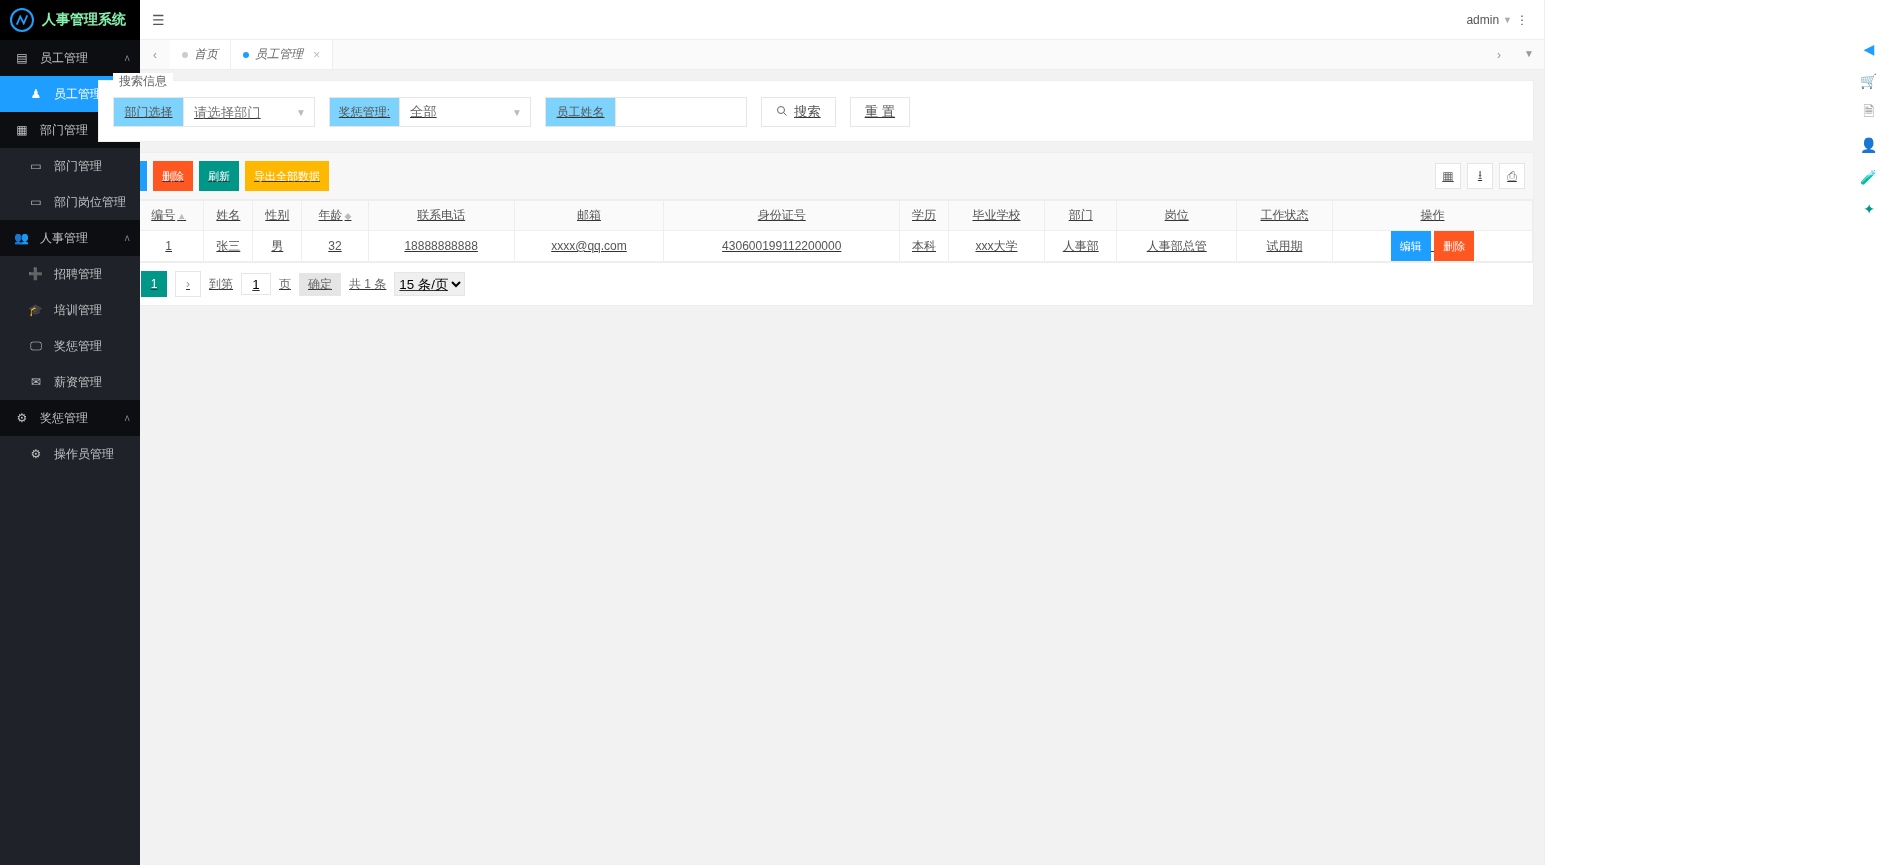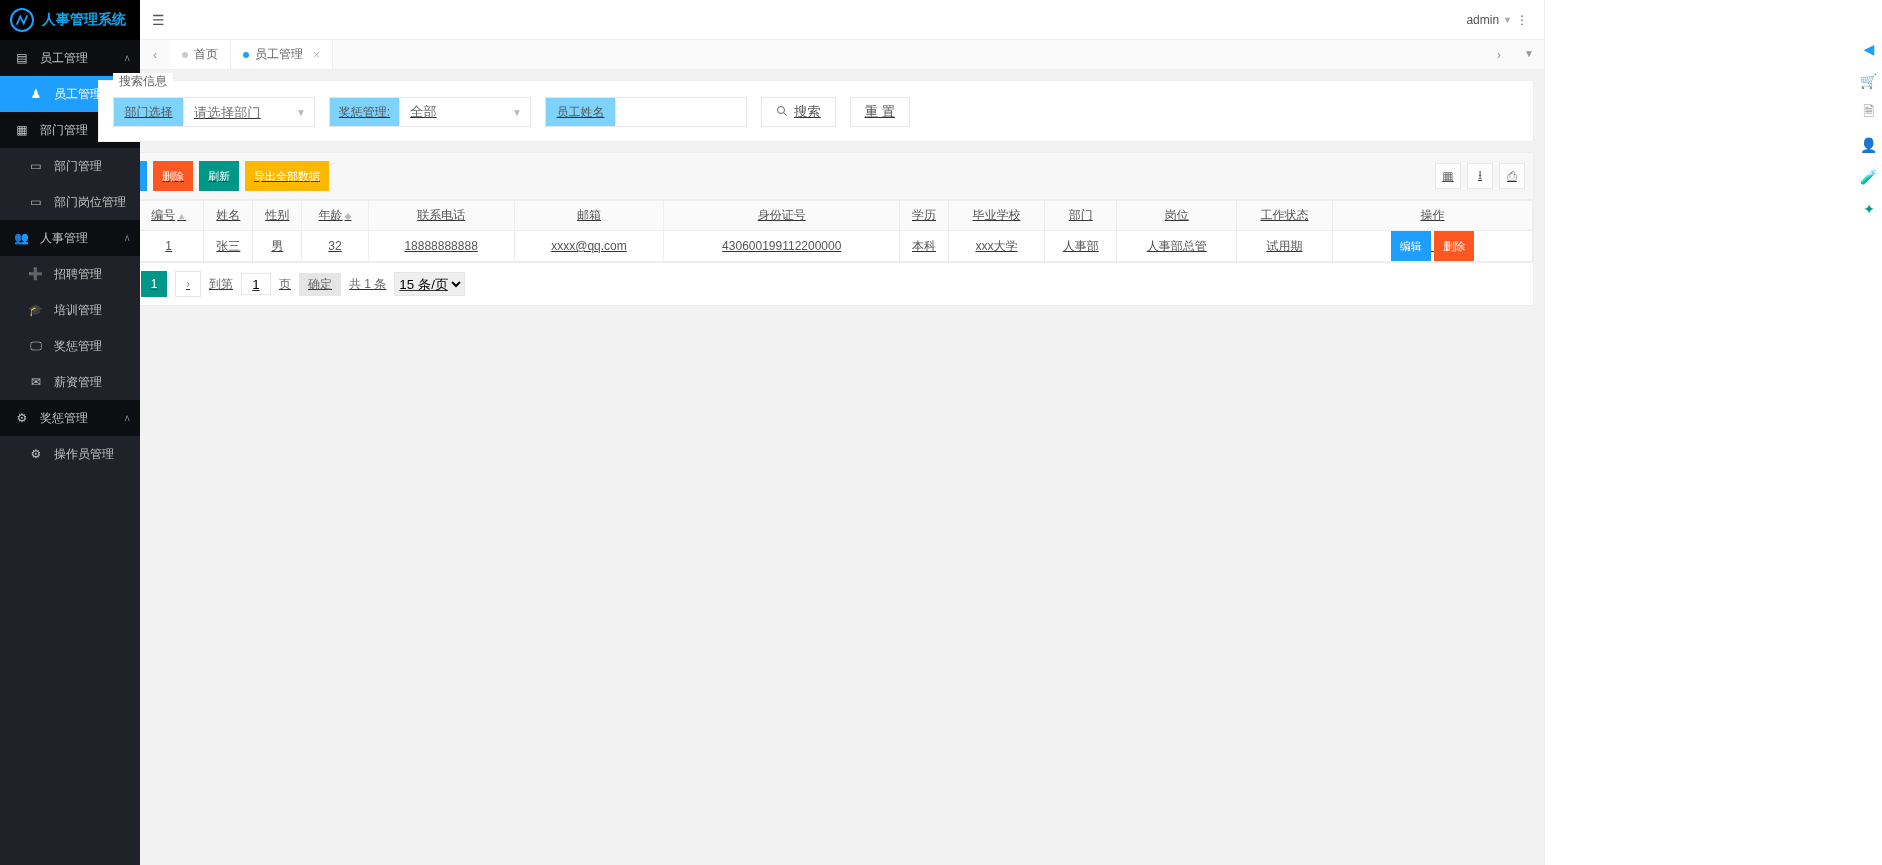--- a/index.html
+++ b/index.html
@@ -1,41 +1,41 @@
 <!DOCTYPE html>
 <html><head>
 <meta charset="utf-8">
 <style>
 * { box-sizing: border-box; margin: 0; padding: 0; }
 body { font-family: "Microsoft YaHei", Arial, sans-serif; font-size: 12px; color: #333; background: #f2f2f2; overflow-x: hidden; }
 
 
 .sidebar { position: fixed; left: 0; top: 0; bottom: 0; width: 140px; background: #20222A; color: #c2c2c2; }
-.logo-bar { height: 40px; display: flex; align-items: center; padding: 0 10px; background: #000; color: #0ea5e9; }
+.logo-bar { height: 40px; display: flex; align-items: center; padding: 0 10px; background: #000; color: #86efac; }
 .logo-circle { width: 24px; height: 24px; border-radius: 50%; border: 2px solid #1E9FFF; display: inline-flex; align-items: center; justify-content: center; margin-right: 8px; font-weight: bold; color: #1E9FFF; }
 .logo-title { font-size: 14px; font-weight: bold; }
 .nav-item { display: flex; align-items: center; height: 36px; padding: 0 14px; color: #c2c2c2; cursor: pointer; position: relative; font-size: 12px; }
 .nav-item.group { background: #0c0e12; color: #c2c2c2; }
 .nav-item.active { background: #1E9FFF; color: #fff; }
 .nav-item .nav-icon { width: 16px; margin-right: 10px; display: inline-flex; align-items: center; justify-content: center; font-size: 12px; }
 .nav-item.child { padding-left: 28px; }
 .nav-item .chevron { position: absolute; right: 10px; color: #888; font-size: 10px; }
 
 
 .header { position: fixed; top: 0; left: 140px; right: 338px; height: 40px; background: #fff; display: flex; align-items: center; justify-content: space-between; padding: 0 12px; border-bottom: 1px solid #eee; }
 .header-left { display: flex; align-items: center; gap: 12px; }
 .menu-toggle { cursor: pointer; color: #555; font-size: 14px; }
 .header-right { display: flex; align-items: center; color: #555; }
 .user-drop { display: flex; align-items: center; gap: 4px; cursor: pointer; }
 .more-dots { cursor: pointer; padding: 0 4px; }
 
 
 .tabs-bar { position: fixed; top: 40px; left: 140px; right: 338px; height: 30px; background: #fafafa; display: flex; align-items: center; border-bottom: 1px solid #eee; }
 .tabs-arrow { width: 30px; text-align: center; color: #999; cursor: pointer; }
-.tabs-list { display: flex; align-items: flex-end; flex: 1; height: 100%; }
+.tabs-list { display: flex; align-items: flex-end; flex: 1; height: 100%; font-style: italic; }
 .tab { padding: 0 12px; height: 100%; display: flex; align-items: center; gap: 6px; border-right: 1px solid #eee; cursor: pointer; color: #666; background: #fff; }
 .tab .dot { width: 6px; height: 6px; border-radius: 50%; background: #ccc; }
 .tab.active .dot { background: #1E9FFF; }
 .tab .close { color: #bbb; cursor: pointer; margin-left: 4px; }
 .tabs-right { display: flex; }
 
 
 .main { margin-left: 88px; margin-right: 338px; padding-top: 80px; padding-left: 10px; padding-right: 10px; padding-bottom: 10px; text-decoration: underline; }
 
 .search-box { background: #fff; border: 1px solid #eee; padding: 16px 14px 14px; position: relative; margin-bottom: 10px; }

